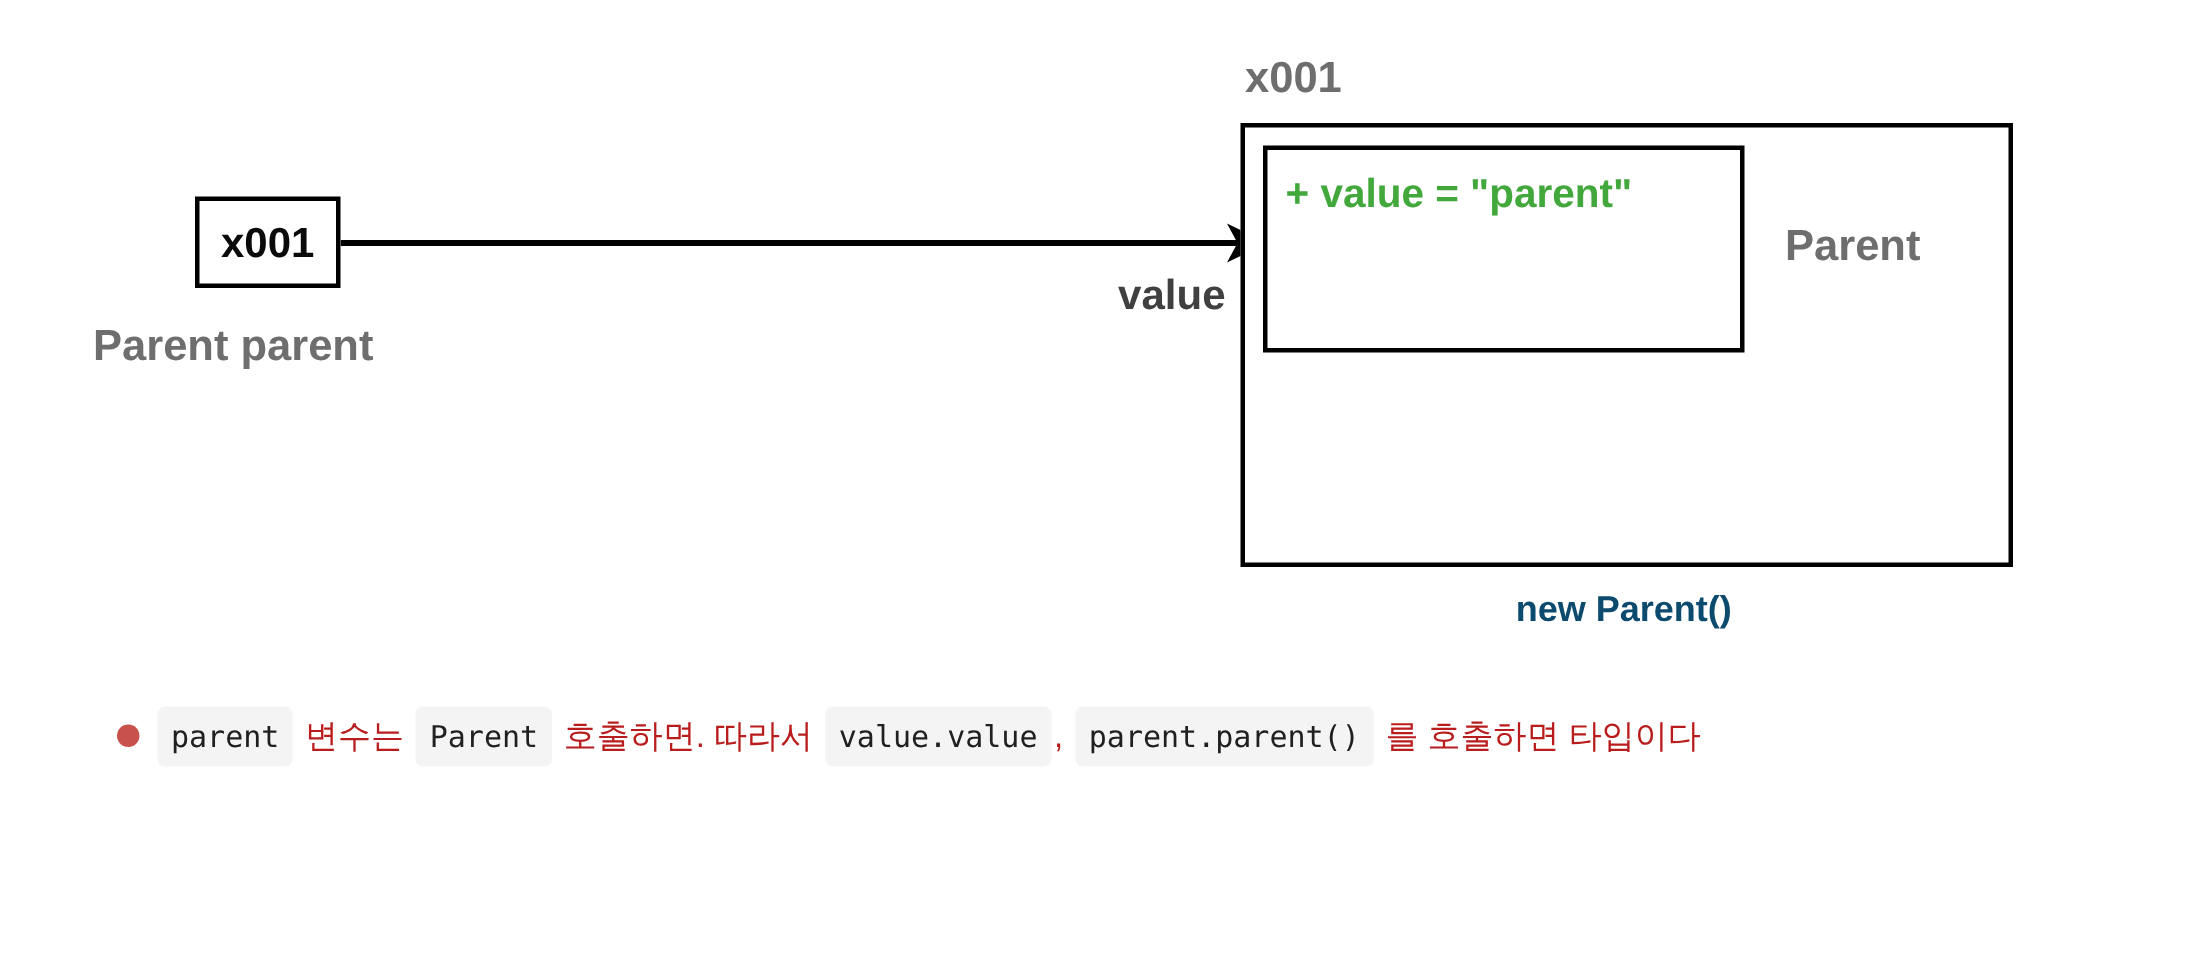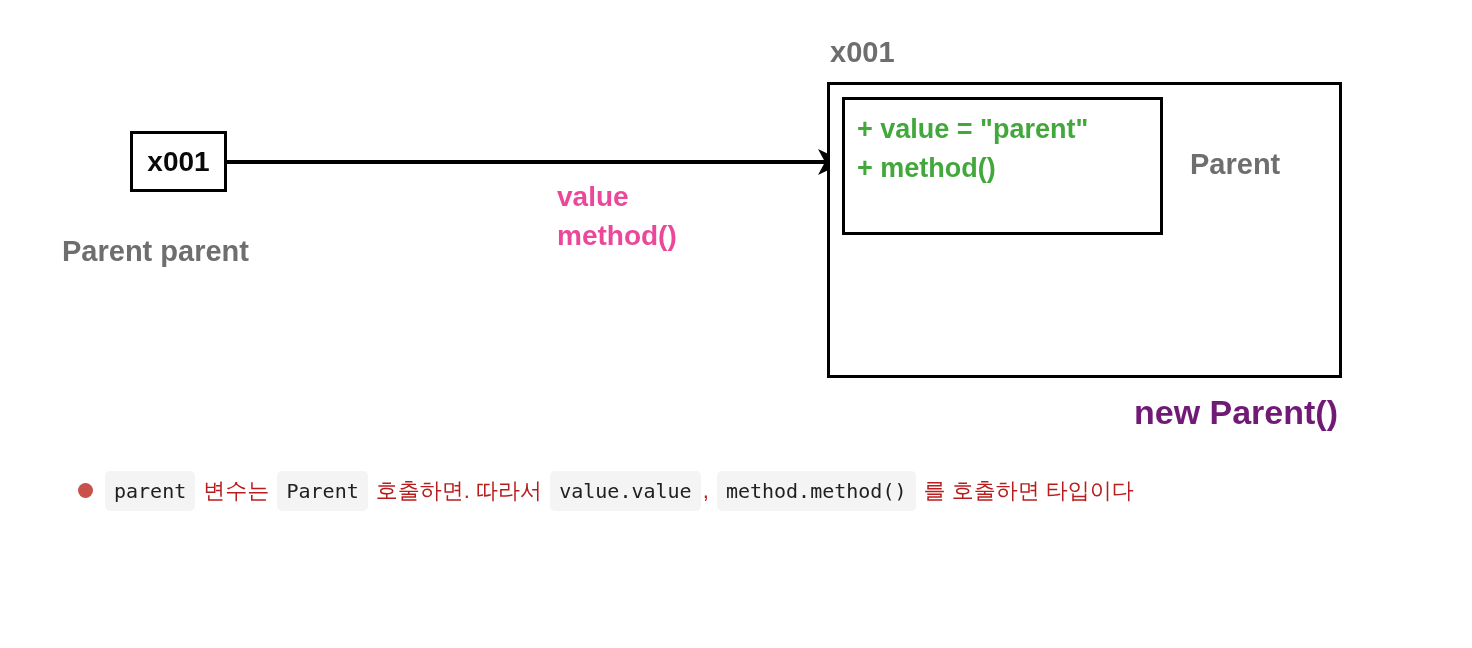--- a/index.html
+++ b/index.html
@@ -20,35 +20,34 @@
     border: 3px solid #000;
     display: flex; align-items: center; justify-content: center;
     font-size: 28px; font-weight: bold; color: #0a0a0a;
     background: #fff;
   }
   .ref-label {
     position: absolute;
     left: 62px; top: 215px;
     font-size: 29px; font-weight: bold; color: #6e6e6e;
     white-space: nowrap;
-    margin-top: 20px;
   }
 
   
   .arrow-svg {
     position: absolute;
     left: 227px; top: 146px;
     width: 620px; height: 32px;
   }
   .arrow-label {
     position: absolute;
     left: 557px; top: 177px;
     width: 260px;
-    text-align: left;
-    font-size: 28px; font-weight: bold; color: #ec4899;
+    text-align: right;
+    font-size: 28px; font-weight: bold; color: #404040;
     line-height: 39px;
   }
 
   
   .inst-title {
     position: absolute;
     left: 830px; top: 36px;
     font-size: 29px; font-weight: bold; color: #6e6e6e;
   }
   .inst-box {
@@ -76,22 +75,22 @@
   .class-label {
     position: absolute;
     left: 360px; top: 63px;
     font-size: 29px; font-weight: bold; color: #6e6e6e;
     white-space: nowrap;
   }
   .inst-caption {
     position: absolute;
     left: 827px; top: 393px;
     width: 511px;
-    text-align: right;
-    font-size: 34px; font-weight: bold; color: #701a75;
+    text-align: center;
+    font-size: 24px; font-weight: bold; color: #0c4a6e;
   }
 
   
   .bullet-dot {
     position: absolute;
     left: 78px; top: 483px;
     width: 15px; height: 15px;
     border-radius: 50%;
     background: #c9514c;
   }
@@ -124,33 +123,31 @@
     <span>x001</span>
   </div>
   <div class="ref-label">Parent parent</div>
 
   <svg class="arrow-svg" viewBox="0 0 620 32" xmlns="http://www.w3.org/2000/svg">
     <line x1="0" y1="16" x2="601" y2="16" stroke="#000" stroke-width="4"></line>
     <path d="M618,16 L591,3 L598,16 L591,29 Z" fill="#000"></path>
   </svg>
   <div class="arrow-label">
     <div>value</div>
-    <div>method()</div>
   </div>
 
   <div class="inst-title">x001</div>
 
   <div class="inst-box">
     <div class="members-box">
       <div class="member">+ value = "parent"</div>
-      <div class="member">+ method()</div>
     </div>
     <div class="class-label">Parent</div>
   </div>
 
   <div class="inst-caption">new Parent()</div>
 
   <span class="bullet-dot"></span>
   <div class="note-text">
-    <div class="note-line"><span class="code">parent</span><span class="plain"> 변수는 </span><span class="code">Parent</span><span class="plain"> 호출하면. 따라서 </span><span class="code">value.value</span><span class="plain">, </span><span class="code">method.method()</span><span class="plain"> 를 호출하면 타입이다</span></div>
+    <div class="note-line"><span class="code">parent</span><span class="plain"> 변수는 </span><span class="code">Parent</span><span class="plain"> 호출하면. 따라서 </span><span class="code">value.value</span><span class="plain">, </span><span class="code">parent.parent()</span><span class="plain"> 를 호출하면 타입이다</span></div>
   </div>
 
 </div>
 
 </body></html>

